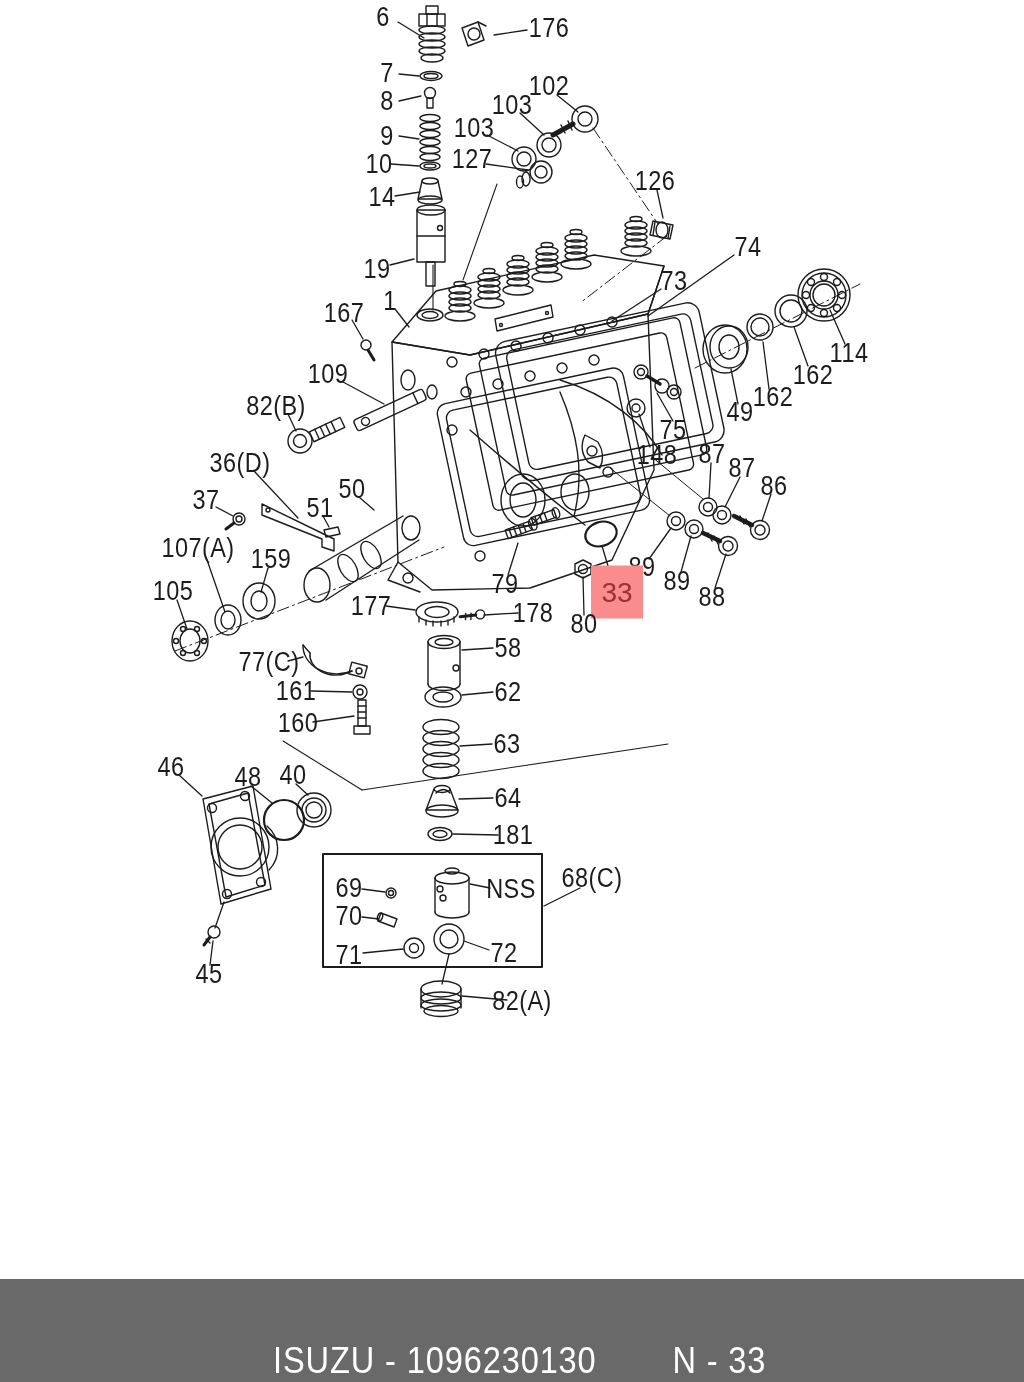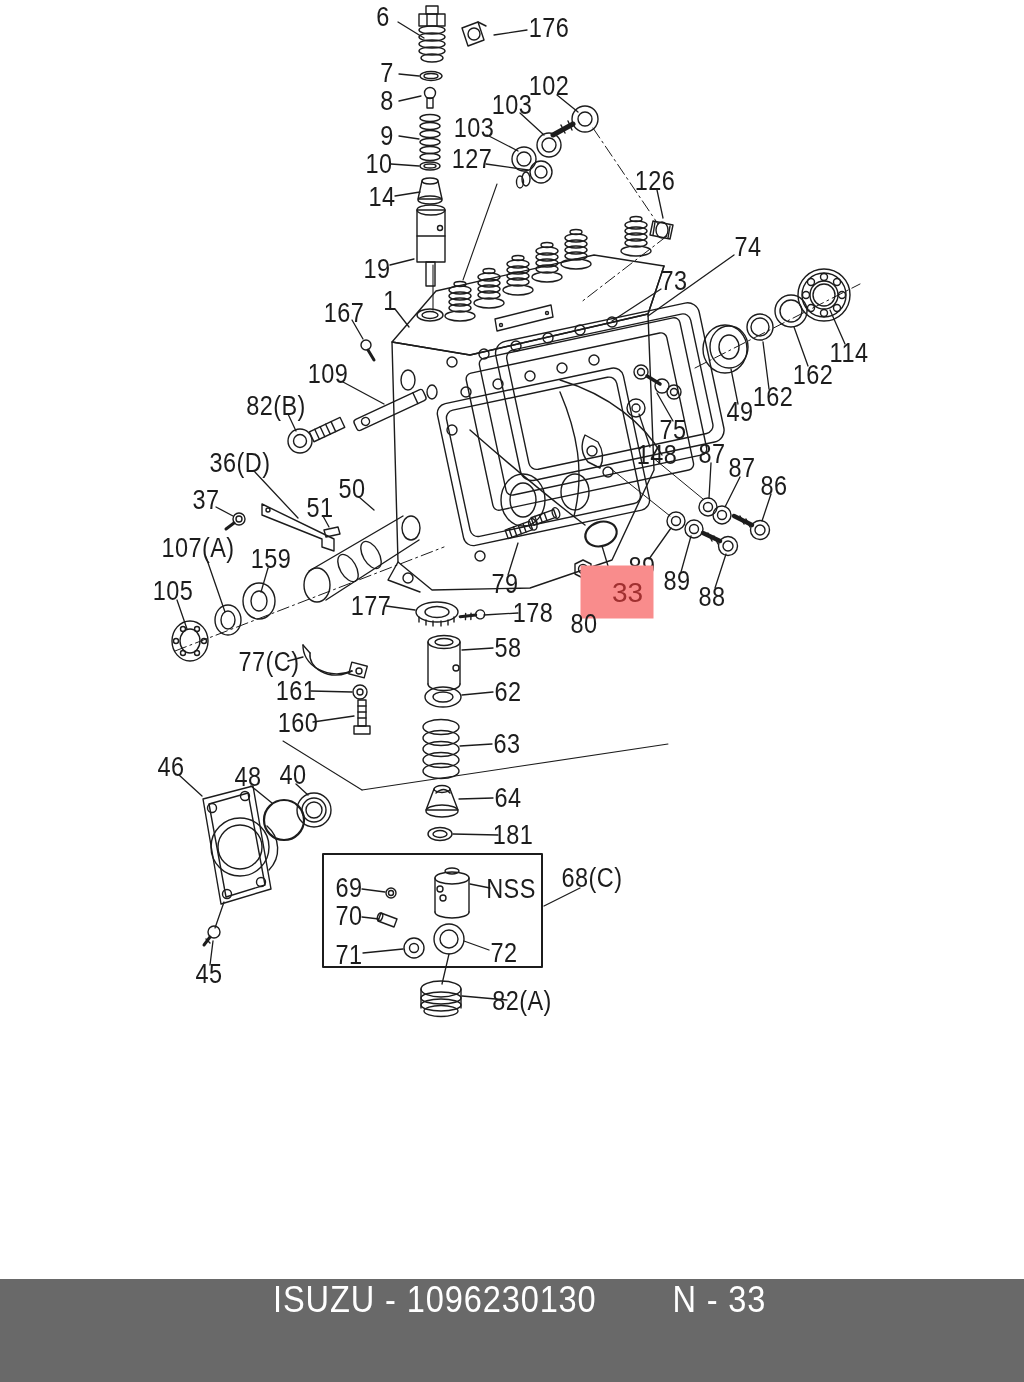--- a/index.html
+++ b/index.html
@@ -5,25 +5,25 @@
   html,body{margin:0;padding:0;background:#fff;font-family:"Liberation Sans",sans-serif;}
   #stage{position:relative;width:1024px;height:1382px;background:#fff;overflow:hidden;}
   #art{position:absolute;left:0;top:0;}
   #labels-layer{position:absolute;left:0;top:0;width:1024px;height:1279px;}
   .part-label{
     position:absolute;font-size:27px;line-height:1;color:#1c1c1c;white-space:nowrap;
     transform:translate(-50%,-50%) scaleX(.87);letter-spacing:.5px;cursor:pointer;
   }
   .part-label.hl{
     width:52px;height:53px;display:flex;align-items:center;justify-content:center;
-    transform:translate(-50%,-50%);letter-spacing:0;font-size:28px;padding-left:21px;
+    transform:translate(-50%,-50%);letter-spacing:0;font-size:28px;
   }
   #footer{
     position:absolute;left:0;bottom:0;width:1024px;height:103px;
-    display:flex;align-items:flex-start;justify-content:center;gap:48px;
+    display:flex;align-items:flex-end;justify-content:center;gap:48px;
   }
   #footer .ft{font-size:37px;letter-spacing:1px;transform:scaleX(.88);white-space:nowrap;}
 </style>
 </head>
 <body>
 
 <div id="stage">
 
   <svg id="art" width="1024" height="1279" viewBox="0 0 1024 1279" stroke="#1c1c1c" fill="none" stroke-width="1.4" stroke-linecap="round" stroke-linejoin="round">
 

